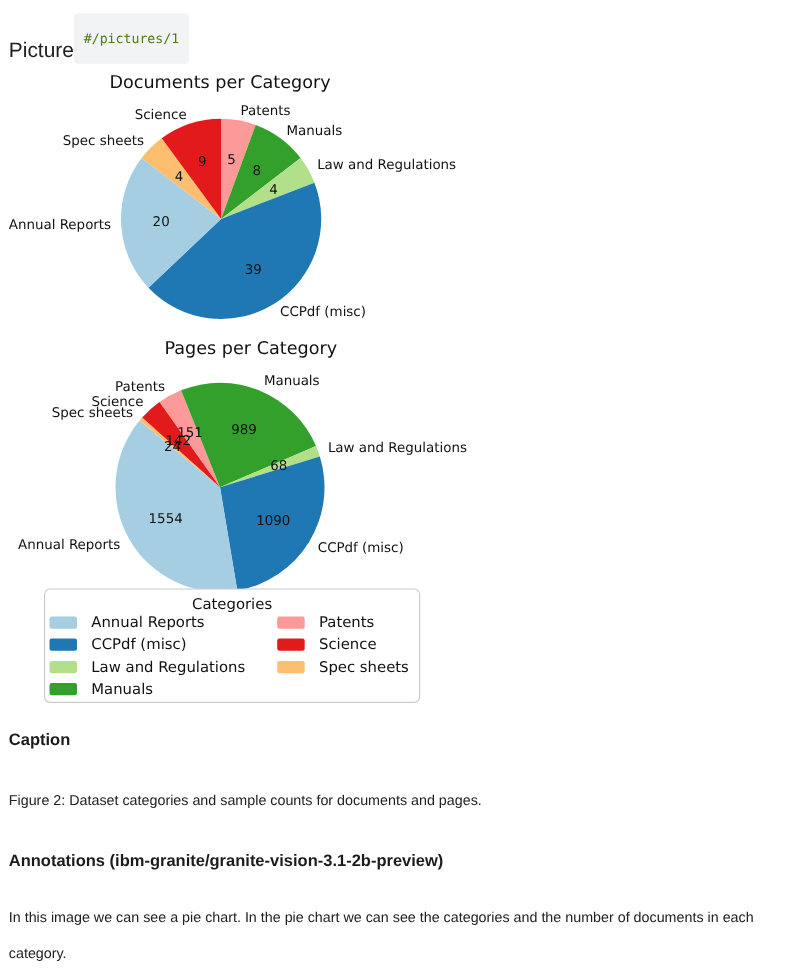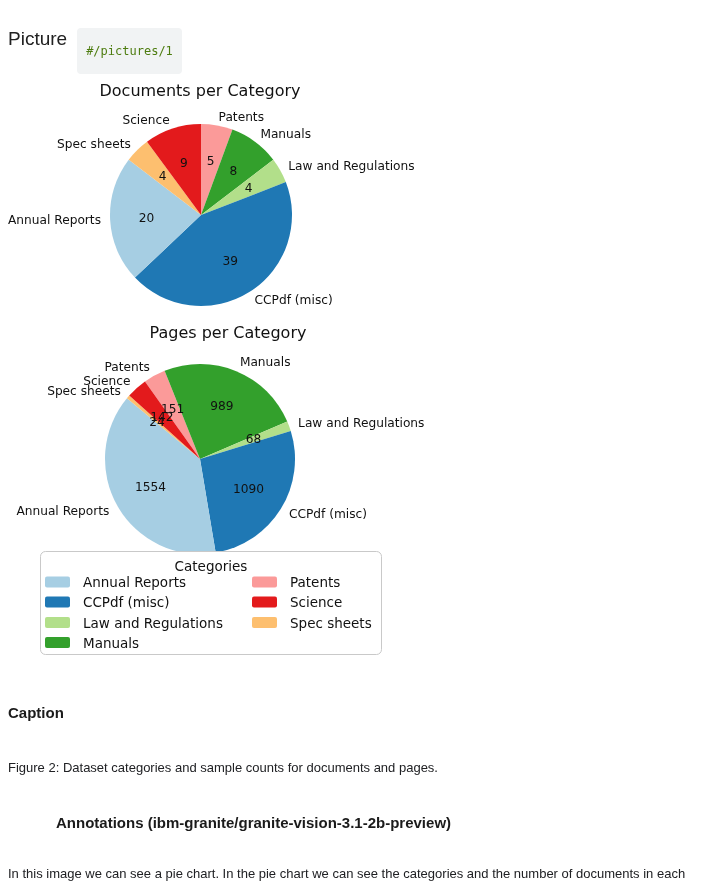--- a/index.html
+++ b/index.html
@@ -1,34 +1,34 @@
 <!DOCTYPE html>
 <html><head>
 <meta charset="utf-8">
 <style>
   html,body{margin:0;padding:0;}
   body{
     width:724px;height:883px;background:#ffffff;overflow:hidden;
     font-family:"Liberation Sans",sans-serif;color:#202124;
   }
   .page{padding:10px 8px 0 8px;}
-  .picture-header{display:flex;align-items:flex-start;gap:10px;margin-top:18px;}
+  .picture-header{display:flex;align-items:flex-end;margin-top:2px;}
   .picture-label{font-size:19px;color:#212121;}
   .path-chip{
     font-family:"DejaVu Sans Mono","Liberation Mono",monospace;
     font-size:12px;color:#4d7c0f;background:#f1f3f4;
     padding:16px 9px;border-radius:4px;
   }
   .figure-wrap{position:relative;width:470px;height:600px;margin:2px 0 0 -8px;}
   .figure-wrap svg{position:absolute;left:0;top:0;}
   svg text{font-family:"DejaVu Sans",sans-serif;fill:#111111;}
-  .caption-heading,.annotations-heading{font-weight:700;font-size:15px;color:#1b1b1b;margin-top:28px;}
+  .caption-heading,.annotations-heading{font-weight:700;font-size:15px;color:#1b1b1b;margin-top:4px;}
   .caption-text,.annotations-text{font-size:13px;line-height:33px;margin:0;max-width:708px;}
   .caption-text{margin-top:30px;}
-  .annotations-heading{margin-top:30px;margin-left:48px;}
+  .annotations-heading{margin-top:30px;}
   .annotations-text{margin-top:26px;}
 </style>
 </head>
 <body>
 
 <div class="page">
   <div class="picture-header">
     <span class="picture-label">Picture</span>
     <code class="path-chip">#/pictures/1</code>
   </div>

